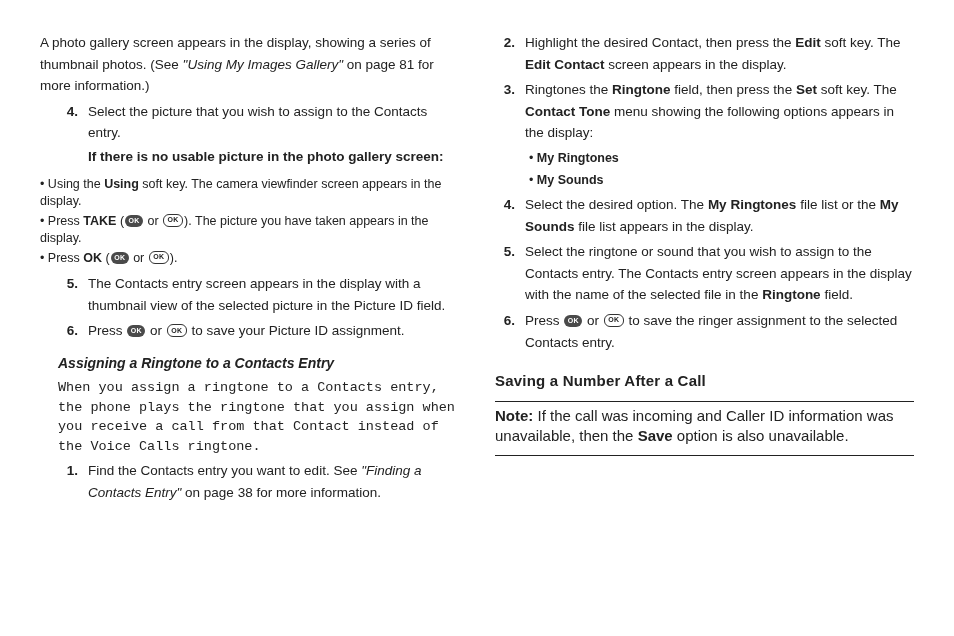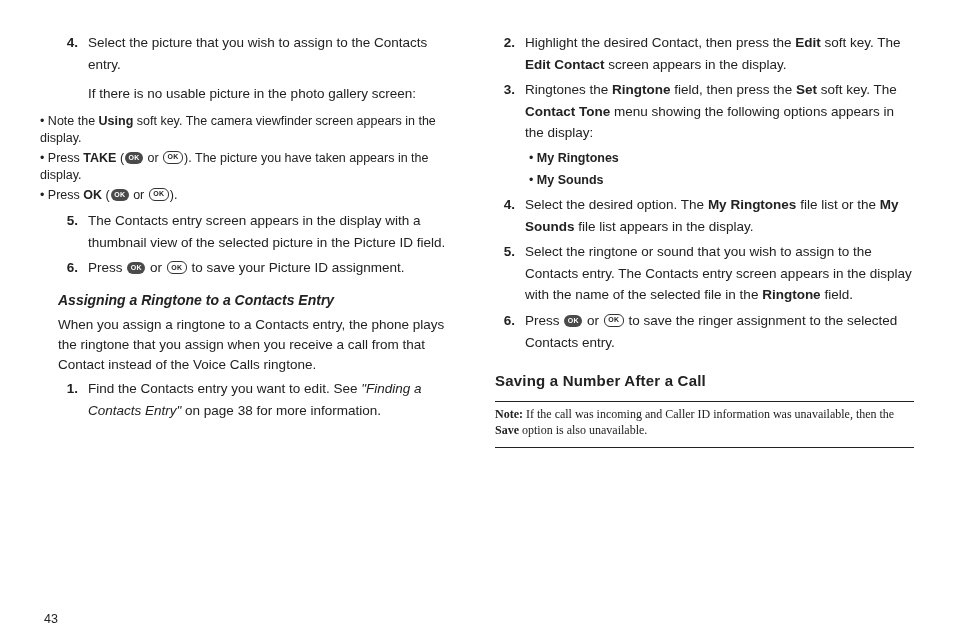--- a/index.html
+++ b/index.html
@@ -42,21 +42,21 @@
     margin: 10px 0 4px 18px;
   }
   .h2 {
     font-weight: 900;
     font-size: 15px;
     margin: 16px 0 4px 0;
     letter-spacing: 0.2px;
   }
   .intro { margin-left: 18px; }
   .hr { border: 0; border-top: 1px solid #222; margin: 8px 0 4px 0; }
-  .note { font-size: 12px; line-height: 1.35; margin: 0 0 2px 0; font-family: Liberation Serif, serif; }
+  .note { font-size: 15px; line-height: 1.35; margin: 0 0 2px 0; }
   .pagenum { font-size: 12.5px; margin-top: 4px; margin-left: 4px; }
   .ok-icon {
     display: inline-block;
     vertical-align: -2px;
     width: 18px; height: 12px;
     border-radius: 6px;
     background: #4a4a4a;
     position: relative;
     margin: 0 1px;
   }
@@ -80,31 +80,34 @@
   i { font-style: italic; }
 </style>
 </head>
 <body>
 
 <div class="page">
   <div class="columns">
 
     <div class="col">
 
+      <div class="para indent1">
+        <span>A photo gallery screen appears in the display, showing a series of thumbnail photos. (See </span><i>"Using My Images Gallery"</i><span> on page 81 for more information.)</span>
+      </div>
 
       <div class="para num-item" style="margin-left:18px;">
         <div class="num">4.</div>
         <div class="body">
           <span>Select the picture that you wish to assign to the Contacts entry.</span>
-          <div class="para" style="margin-top:8px;">If there is no usable picture in the photo gallery screen:</div>
+          <div class="para" style="margin-top:2px;font-weight:bold;">If there is no usable picture in the photo gallery screen:</div>
         </div>
       </div>
 
       <div class="tight indent2">
-        • <span>Note the </span><b>Using</b><span> soft key. The camera viewfinder screen appears in the display.</span>
+        • <span>Using the </span><b>Using</b><span> soft key. The camera viewfinder screen appears in the display.</span>
       </div>
       <div class="tight indent2">
         • <span>Press </span><b>TAKE</b><span> (</span><span class="ok-icon"></span><span> or </span><span class="ok-icon outline"></span><span>). The picture you have taken appears in the display.</span>
       </div>
       <div class="tight indent2">
         • <span>Press </span><b>OK</b><span> (</span><span class="ok-icon"></span><span> or </span><span class="ok-icon outline"></span><span>).</span>
       </div>
 
       <div class="para num-item" style="margin-left:18px; margin-top:6px;">
         <div class="num">5.</div>
@@ -113,21 +116,21 @@
 
       <div class="para num-item" style="margin-left:18px;">
         <div class="num">6.</div>
         <div class="body">
           <span>Press </span><span class="ok-icon"></span><span> or </span><span class="ok-icon outline"></span><span> to save your Picture ID assignment.</span>
         </div>
       </div>
 
       <div class="h3">Assigning a Ringtone to a Contacts Entry</div>
 
-      <div class="para intro" style="line-height:1.45;">When you assign a ringtone to a Contacts entry, the phone plays the ringtone that you assign when you receive a call from that Contact instead of the Voice Calls ringtone.</div>
+      <div class="para intro" style="line-height:1.45;font-family:Liberation Mono, monospace;">When you assign a ringtone to a Contacts entry, the phone plays the ringtone that you assign when you receive a call from that Contact instead of the Voice Calls ringtone.</div>
 
       <div class="para num-item" style="margin-left:18px;">
         <div class="num">1.</div>
         <div class="body">
           <span>Find the Contacts entry you want to edit. See </span><i>"Finding a Contacts Entry"</i><span> on page 38 for more information.</span>
         </div>
       </div>
     </div>
 
     <div class="col">
@@ -173,14 +176,13 @@
       <div class="h2">Saving a Number After a Call</div>
 
       <hr class="hr">
       <div class="note">
         <b>Note:</b><span> If the call was incoming and Caller ID information was unavailable, then the </span><b>Save</b><span> option is also unavailable.</span>
       </div>
       <hr class="hr">
     </div>
   </div>
 
-  <div class="pagenum">43</div>
 </div>
 
 </body></html>

